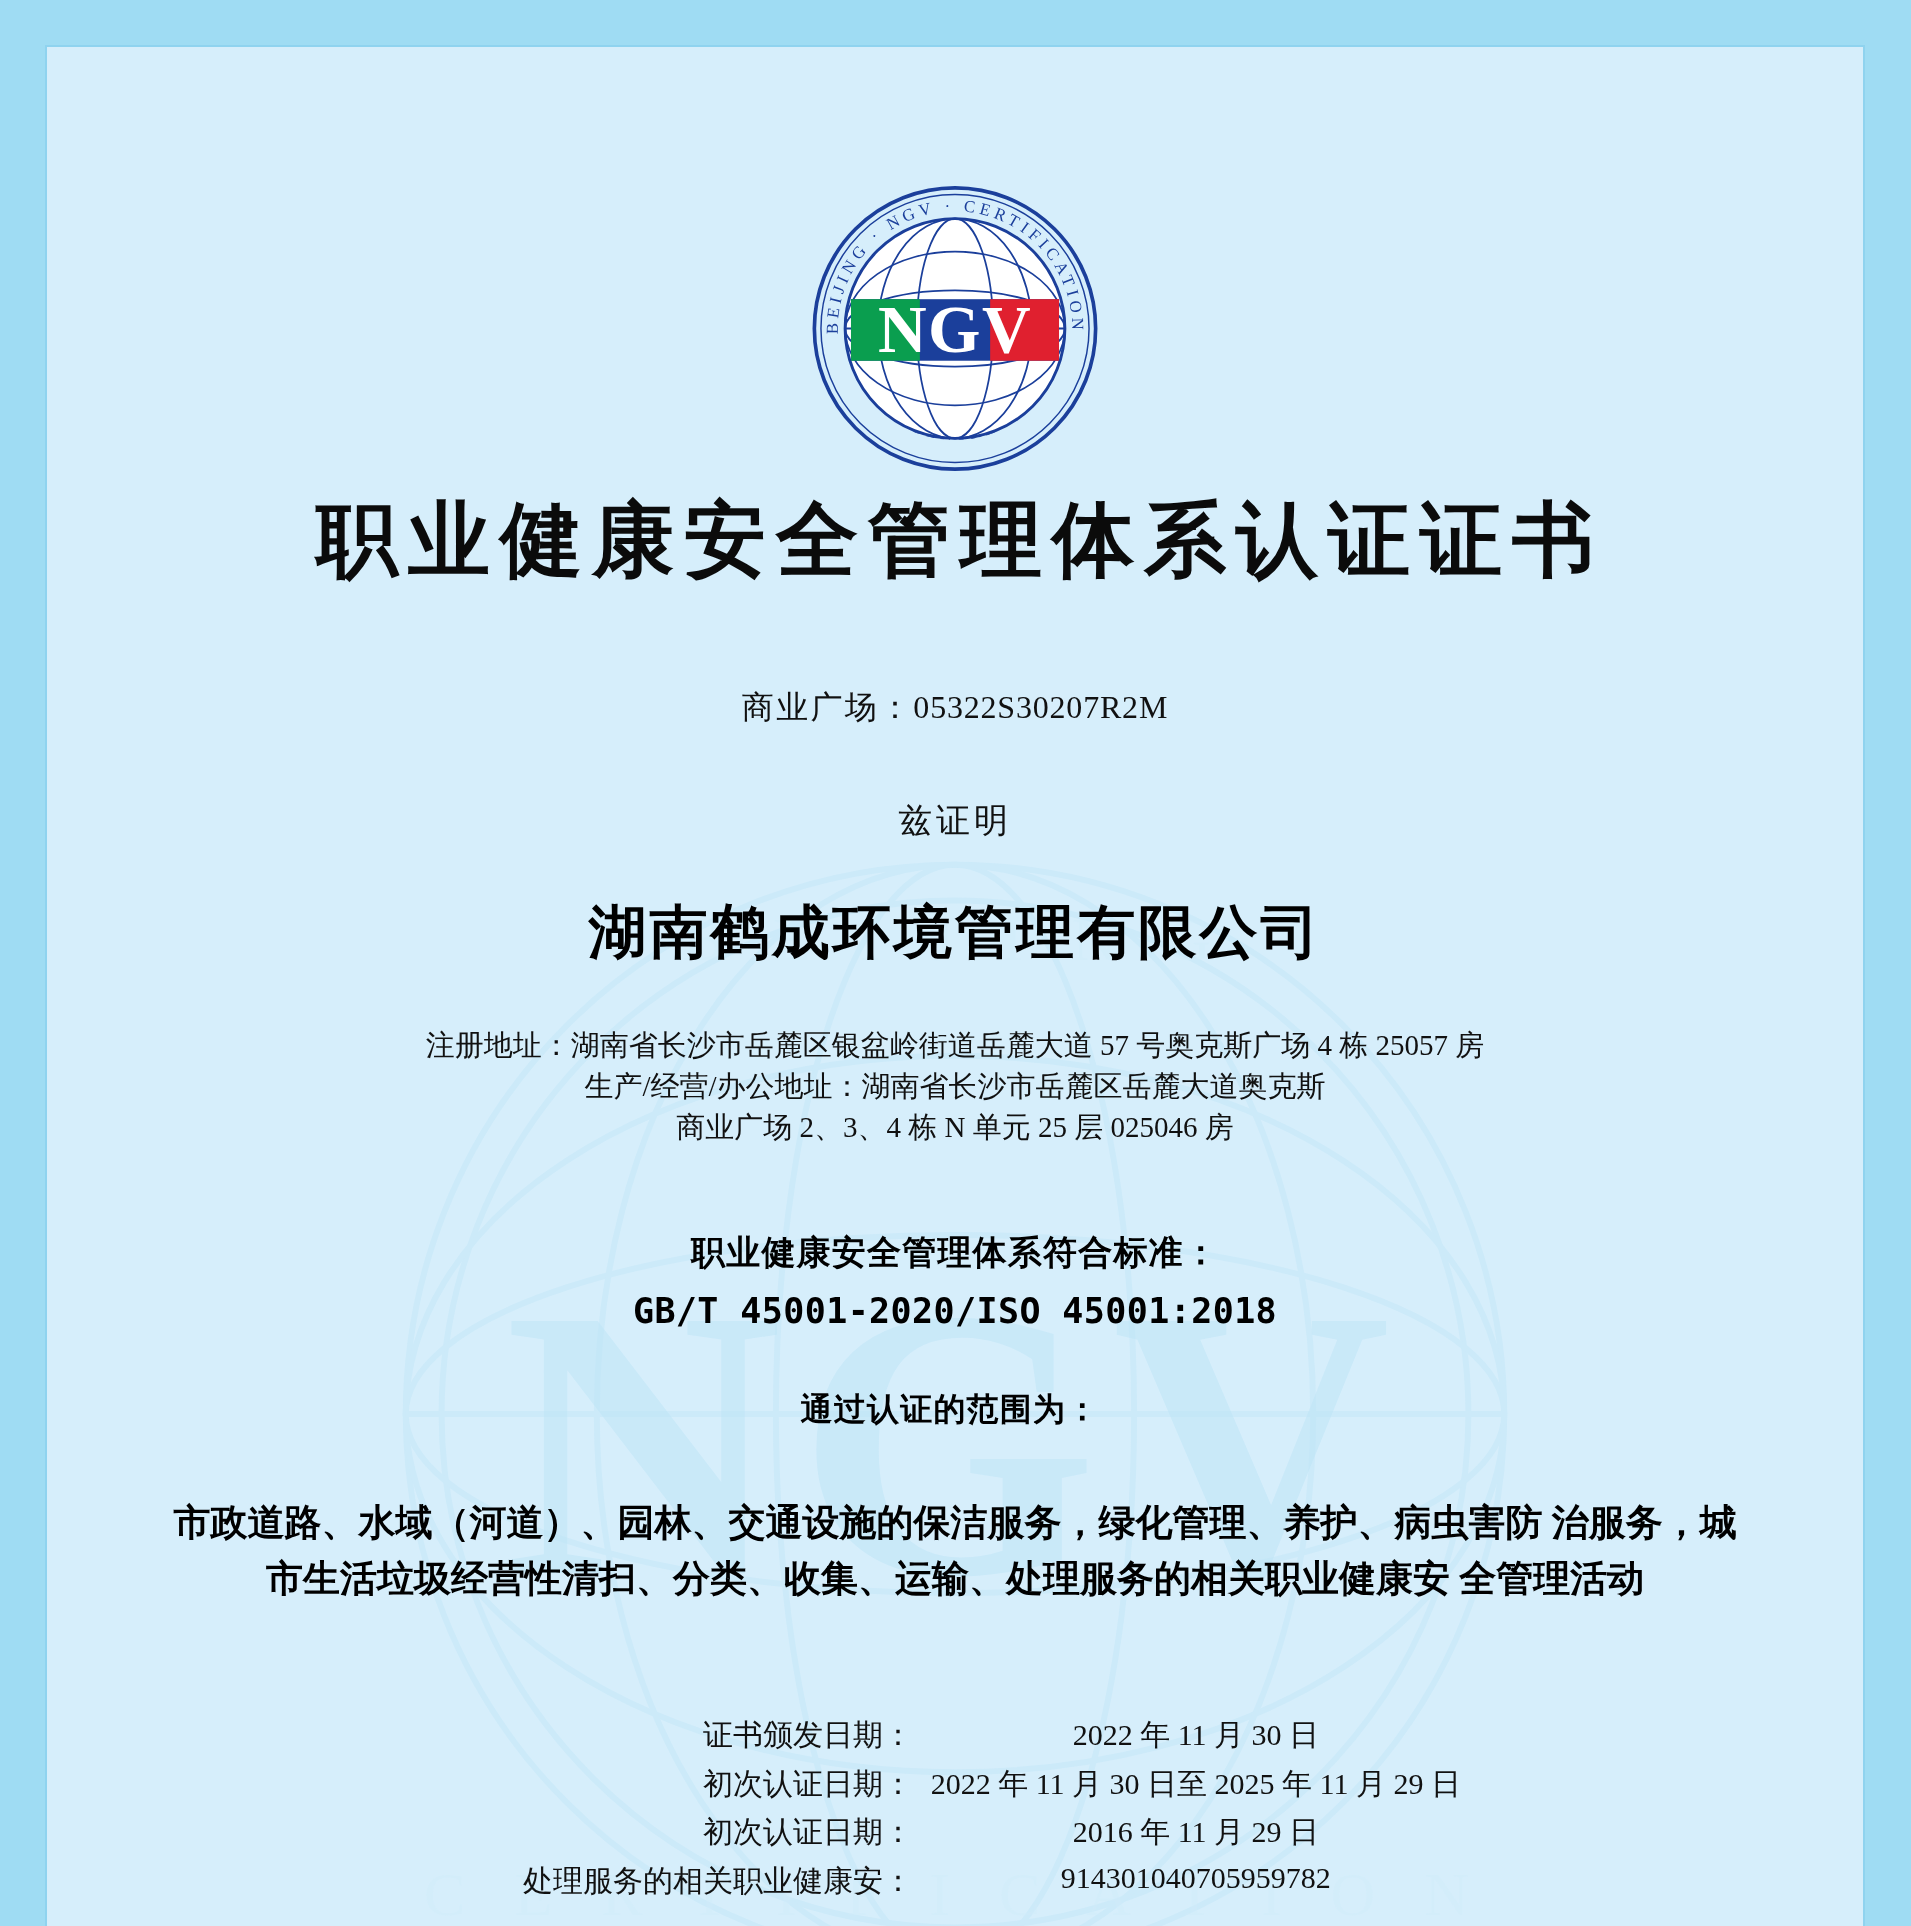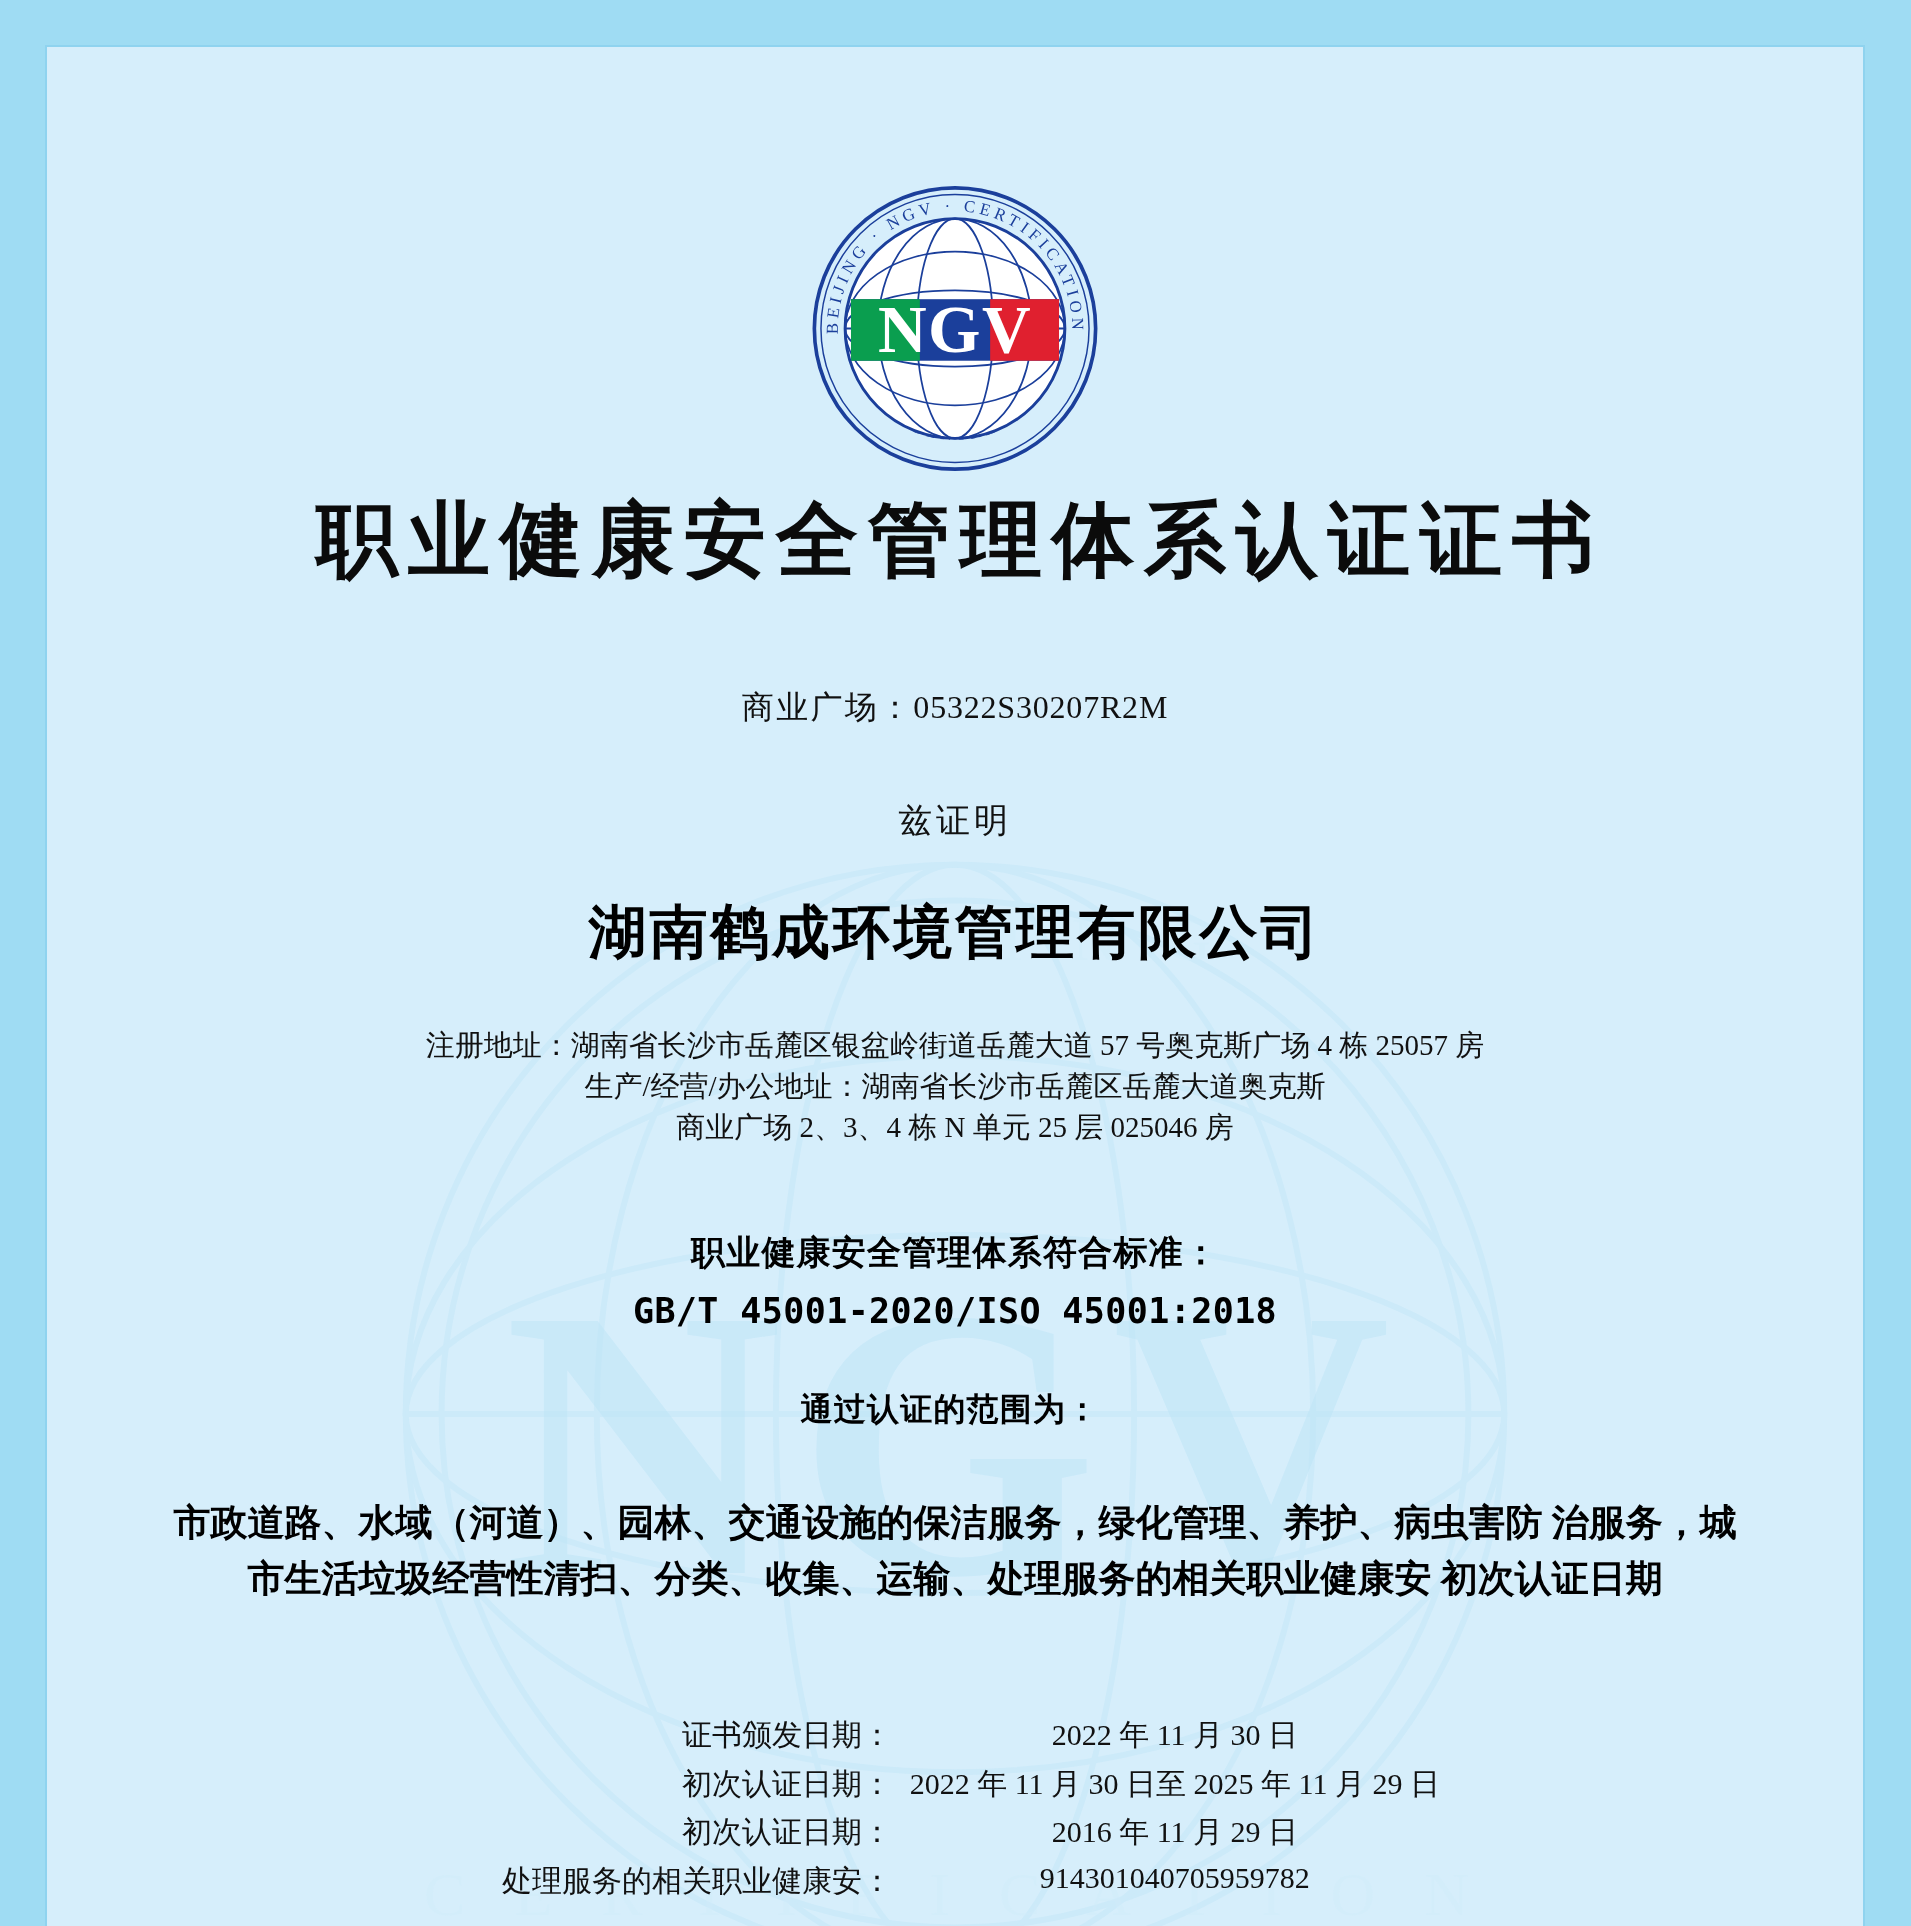--- a/index.html
+++ b/index.html
@@ -182,21 +182,21 @@
   }
 
   
   .dates {
     position: absolute;
     left: 455px;
     top: 1664px;
     font-size: 30px;
     color: #111;
   }
-  .dates table { border-collapse: collapse; }
+  .dates table { border-collapse: collapse; margin-left: 21px; }
   .dates td { padding: 3.9px 0; vertical-align: top; }
   .dates td.k { text-align: right; white-space: nowrap; padding-right: 17.7px; }
   .dates td.v { text-align: center; white-space: nowrap; }
 </style>
 </head>
 <body>
 
 <div class="page">
   <div class="panel">
 
@@ -266,21 +266,21 @@
         <span class="line">商业广场 2、3、4 栋 N 单元 25 层 025046 房</span>
       </div>
 
       <div class="std-head">职业健康安全管理体系符合标准：</div>
       <div class="std-code">GB/T 45001-2020/ISO 45001:2018</div>
 
       <div class="scope-head">通过认证的范围为：</div>
       <div class="scope-body">
         <span>市政道路、水域（河道）、园林、交通设施的保洁服务，绿化管理、养护、病虫害防</span>
         <span>治服务，城市生活垃圾经营性清扫、分类、收集、运输、处理服务的相关职业健康安</span>
-        <span>初次认证日期</span>
+        <span>全管理活动</span>
       </div>
 
       <div class="dates">
         <table>
           <tbody>
             <tr>
               <td class="k">证书颁发日期：</td>
               <td class="v">2022 年 11 月 30 日</td>
             </tr>
             <tr>

